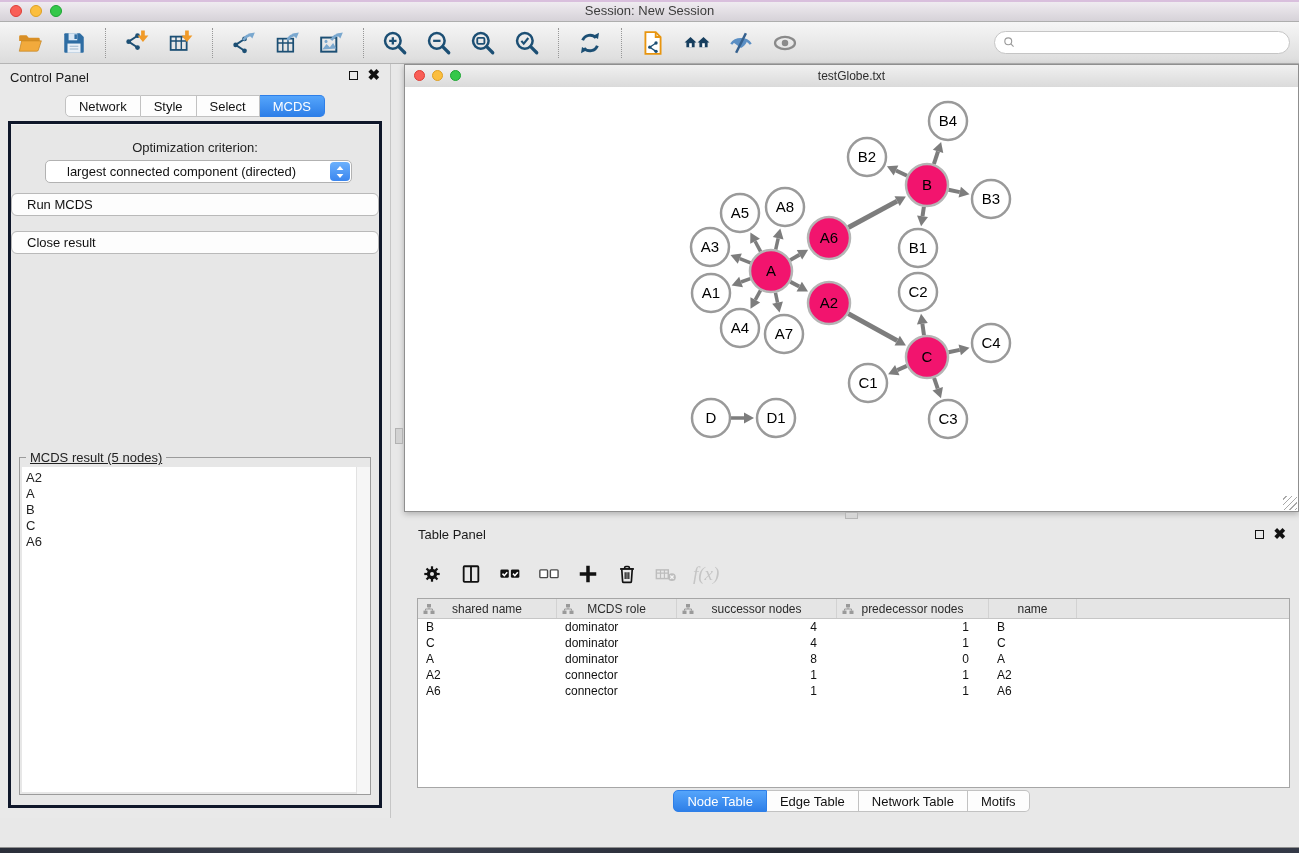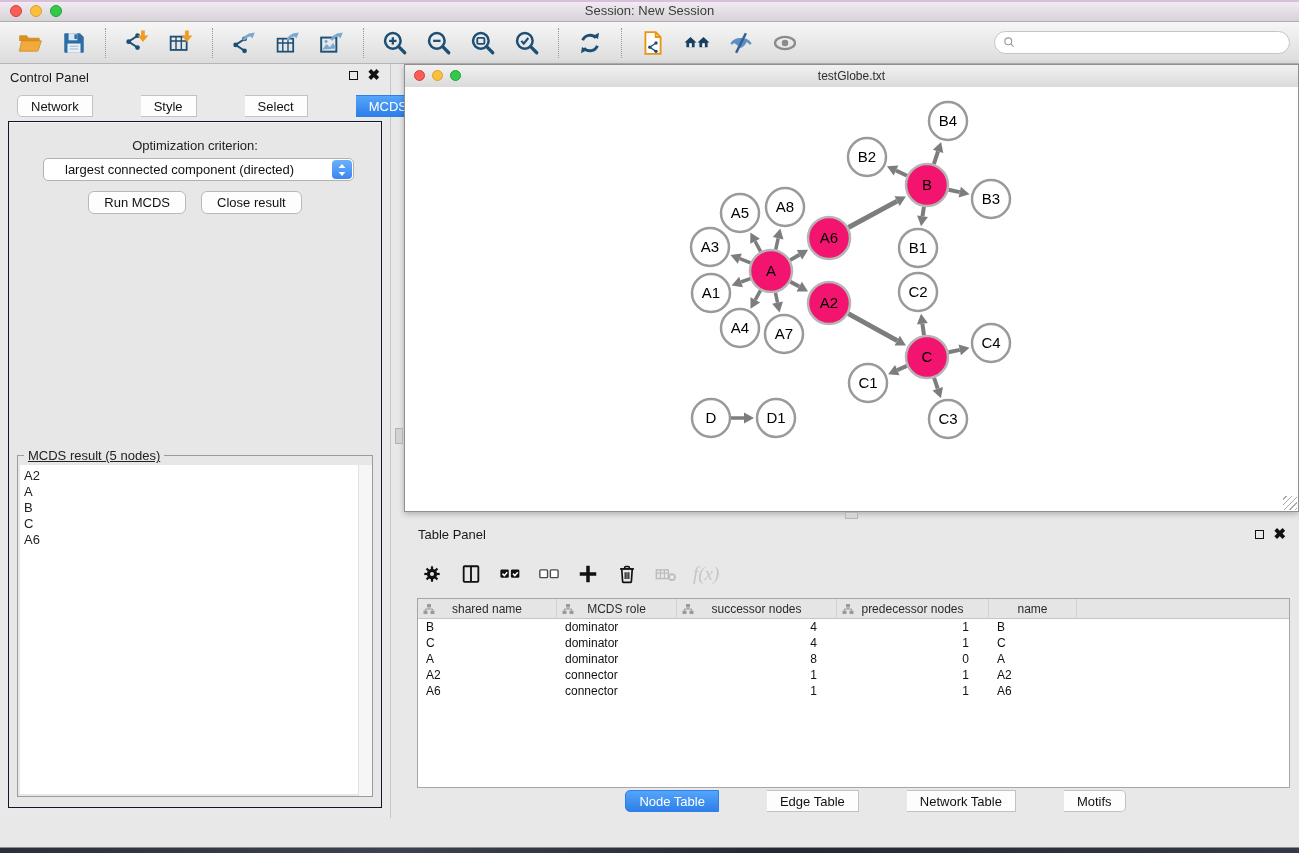--- a/index.html
+++ b/index.html
@@ -38,35 +38,35 @@
   .control-panel { position:absolute; left:0; top:64px; width:391px; height:754px;
                    background:#e9e9e9; border-right:1px solid #c6c6c6; }
   .cp-header { position:absolute; top:6px; left:10px; right:10px; height:18px; display:flex; align-items:flex-start; }
   .panel-title { font-size:13px; color:#1a1a1a; }
   .panel-ctl { margin-left:auto; display:flex; align-items:center; gap:9px; }
   .float-btn { width:9px; height:9px; border:1.6px solid #111; background:transparent; }
   .close-btn { font-size:15px; font-weight:bold; color:#111; line-height:10px; }
 
   .cp-tabs { position:absolute; top:31px; left:0; right:0; display:flex; justify-content:center; }
   .seg { height:22px; padding:0 13px; display:flex; align-items:center; background:#fdfdfd;
-         border:1px solid #c2c2c2; border-left:none; font-size:13px; color:#111; cursor:default;margin-left:48px; }
+         border:1px solid #c2c2c2; border-left:none; font-size:13px; color:#111; cursor:default; }
   .seg:first-child { border-left:1px solid #c2c2c2; border-radius:5px 0 0 5px; }
   .seg:last-child { border-radius:0 5px 5px 0; }
   .seg.active { background:linear-gradient(#55a5fb,#2e7fe8); border-color:#2e7fe8; color:#fff; }
 
   .cp-body { position:absolute; left:8px; right:8px; top:57px; bottom:10px;
-             border:1px solid #0f172a; background:#e7e7e7; box-shadow:inset 0 1px 0 #f2f2f2;padding-left:8px; }
+             border:3px solid #0f172a; background:#e7e7e7; box-shadow:inset 0 1px 0 #f2f2f2;padding-left:8px; }
   .opt-label { position:absolute; top:16px; left:0; right:0; text-align:center; font-size:13px; }
   .dropdown { position:absolute; top:36px; left:34px; right:27px; height:23px; background:#fff;
               border:1px solid #b2b2b2; border-radius:5px; display:flex; align-items:center; }
   .dropdown .dd-text { flex:1; padding-left:21px; font-size:13px; color:#111; white-space:nowrap; }
   .dd-cap { width:20px; height:19px; margin-right:1px; border-radius:4px;
             background:linear-gradient(#6cb1fc,#3b86ef); display:flex; align-items:center; justify-content:center; }
   .dd-cap svg { width:10px; height:14px; }
-  .cp-buttons { position:absolute; top:69px; left:0; right:0; display:flex; justify-content:center; gap:15px; }
+  .cp-buttons { position:absolute; top:69px; left:0; right:0; display:flex; justify-content:flex-end; gap:15px;flex-direction:column; }
   .btn { height:23px; padding:0 15px; background:#fdfdfd; border:1px solid #b9b9b9; border-radius:6px;
          font-size:13px; color:#111; display:flex; align-items:center; cursor:default; }
 
   .result-group { position:absolute; left:8px; right:8px; top:333px; bottom:10px; border:1px solid #9b9b9b; }
   .result-legend { position:absolute; top:-8px; left:6px; background:#e7e7e7; padding:0 4px; font-size:13px;text-decoration:underline; }
   .result-list { position:absolute; left:2px; right:2px; top:9px; bottom:2px; background:#fff; overflow:hidden; }
   .result-scroll { position:absolute; right:0; top:0; bottom:0; width:14px; background:#f6f6f6; border-left:1px solid #e2e2e2; }
   .result-item { font-size:13px; line-height:16px; padding-left:4px; }
 
   

